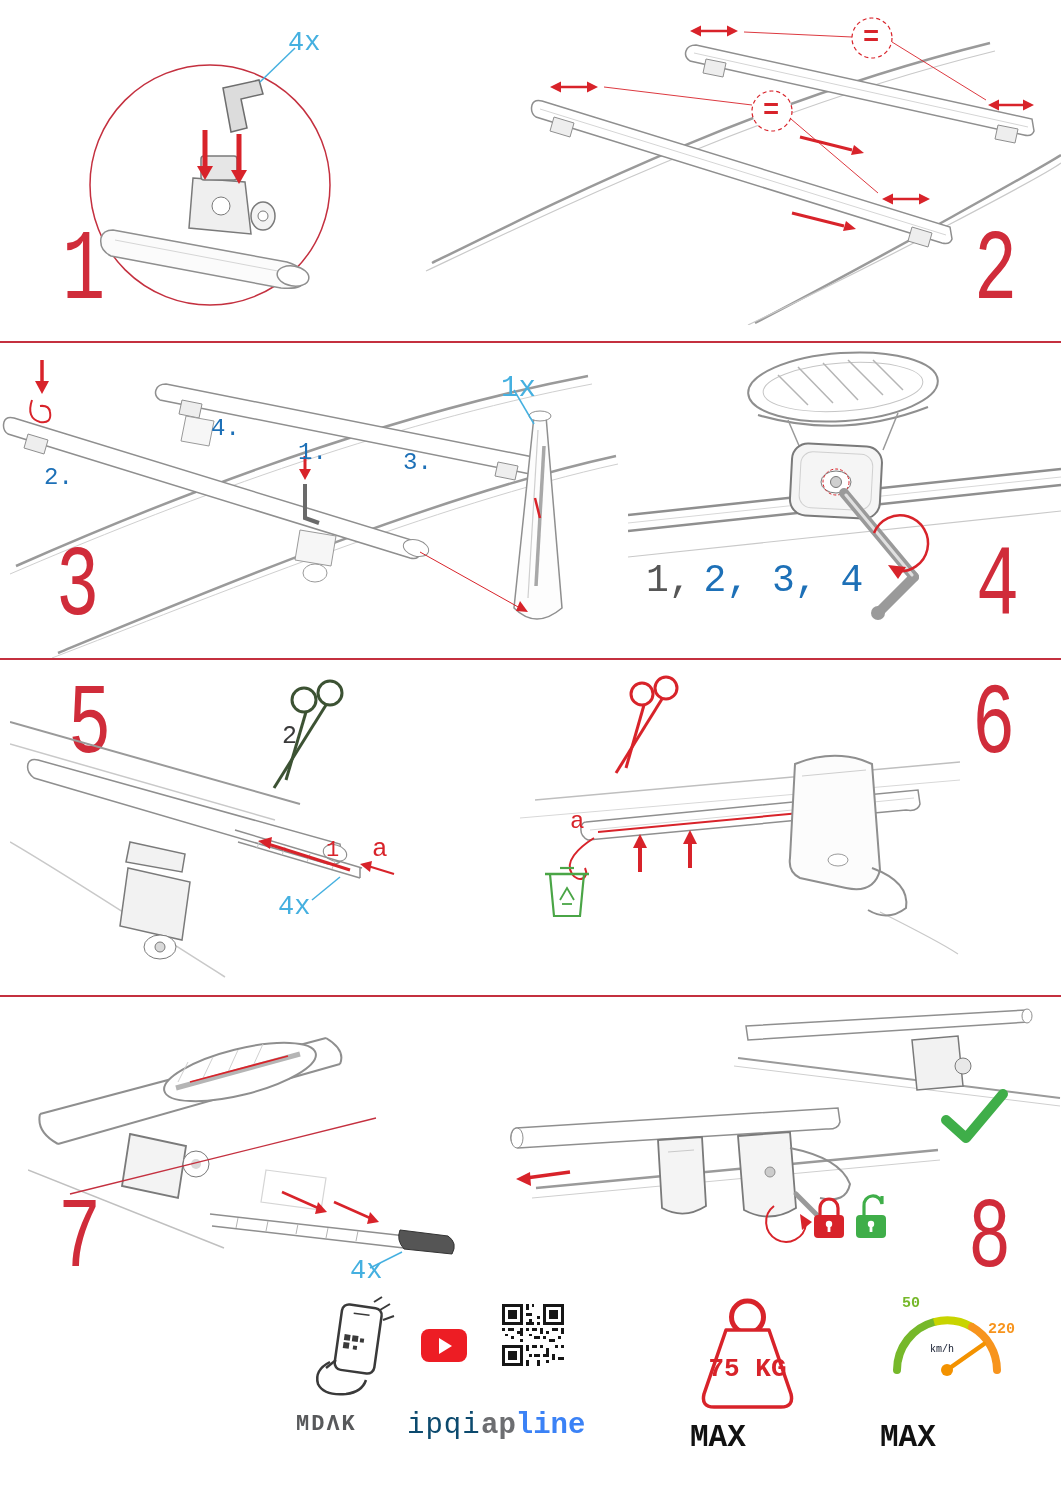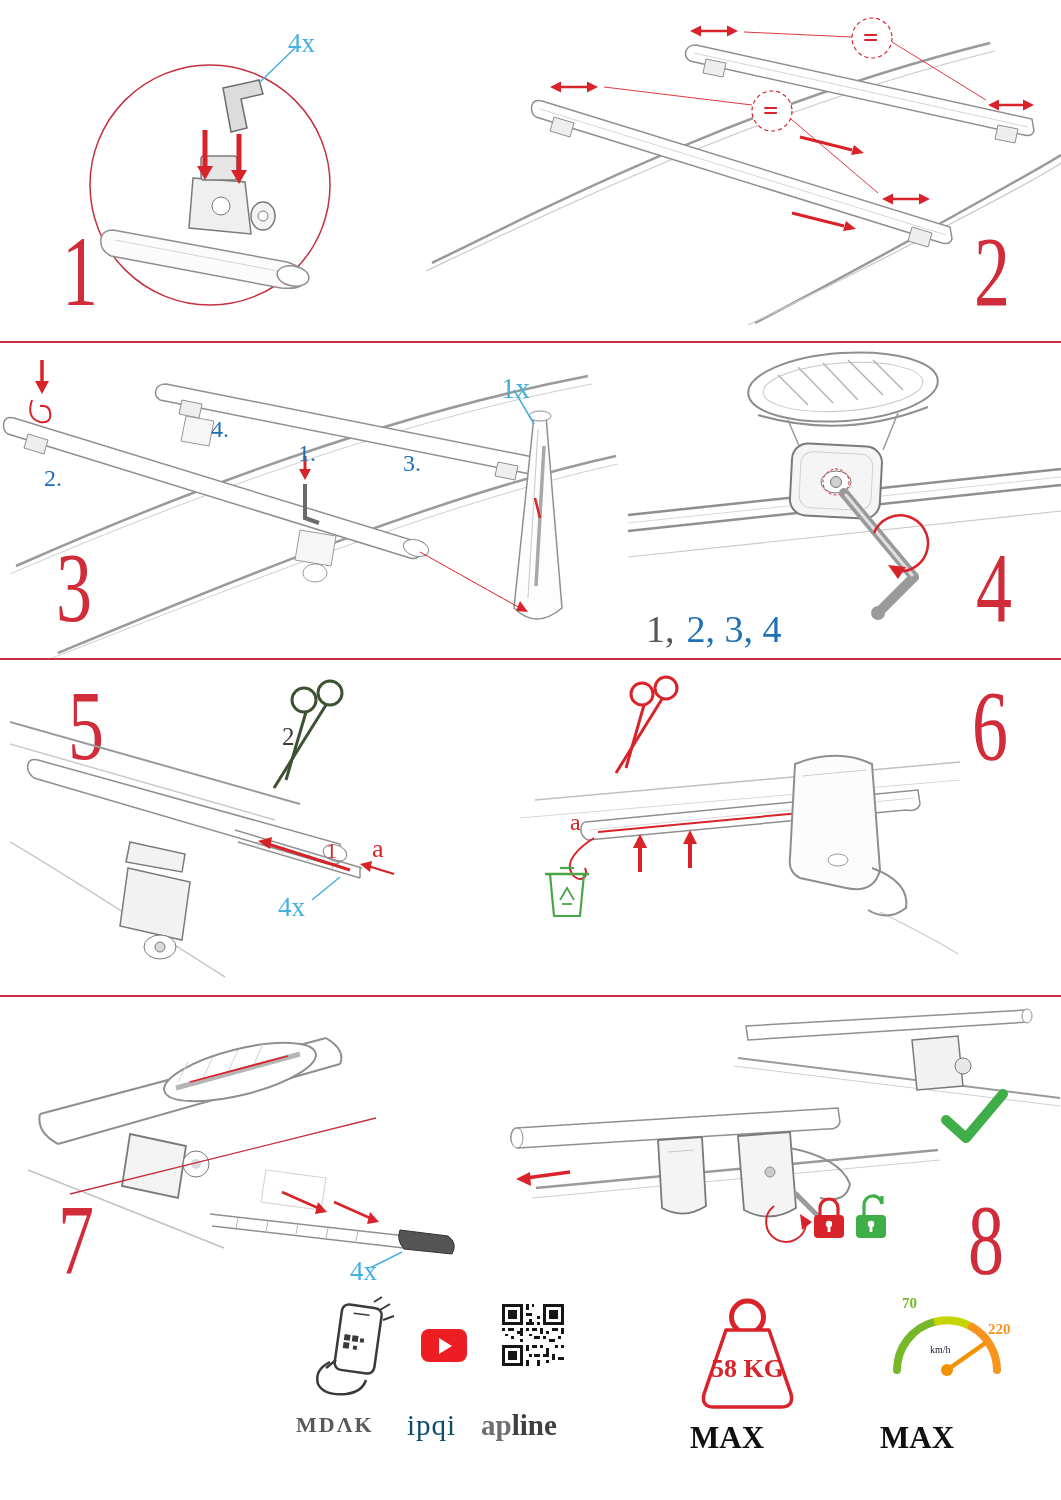--- a/index.html
+++ b/index.html
@@ -1,27 +1,27 @@
 <!DOCTYPE html>
 <html><head>
 <meta charset="utf-8">
 <style>
   html,body{margin:0;padding:0;background:#fff;}
   .page{position:relative;width:1061px;height:1500px;background:#fff;overflow:hidden;
-        font-family:Liberation Serif, serif;}
+        font-family:Liberation Mono, monospace;}
   .divider{position:absolute;left:0;width:1061px;height:2px;background:#c4303f;}
   .art{position:absolute;}
   .step-num{position:absolute;font-size:100px;line-height:1;color:#d02c3a;font-weight:400;
             transform:scaleX(.72);transform-origin:left top;}
   .lbl{position:absolute;line-height:1;white-space:nowrap;}
   .blueL{color:#45b0e0;}
   .blueD{color:#1d70b7;}
   .redtx{color:#d8232a;}
   .darktx{color:#3a3a3a;}
-  .seq{position:absolute;font-size:38px;line-height:1;margin-top:48px;}
+  .seq{position:absolute;font-size:38px;line-height:1;}
   .seq .rest{margin-left:12px;}
   .product{position:absolute;font-size:54px;line-height:1;color:#232272;letter-spacing:1px;}
   .brand{position:absolute;font-size:32px;line-height:1;font-weight:700;}
   .logo{position:absolute;line-height:1;}
   .maxlbl{position:absolute;font-size:31px;font-weight:700;color:#111;text-align:left;line-height:1;}
   .ctr{text-align:center;}
 </style>
 </head>
 <body>
 
@@ -391,35 +391,35 @@
       <rect x="16" y="2" width="3" height="3" fill="#161616"></rect>
     <rect x="0" y="14" width="7" height="7" fill="#161616"></rect>
       <rect x="1" y="15" width="5" height="5" fill="#fff"></rect>
       <rect x="2" y="16" width="3" height="3" fill="#161616"></rect>
     <path fill="#161616" d="M8,0h1v2h-1z M10,0h1v1h-1z M8,3h2v1h-2z M9,5h1v2h-1z M12,4h1v1h-1z M8,6h1v1h-1z M10,6h1v1h-1z M12,6h1v1h-1z M6,8h1v1h-1z M6,10h1v1h-1z M6,12h1v1h-1z M0,8h1v1h-1z M2,8h2v1h-2z M5,9h2v1h-2z M8,8h1v1h-1z M10,8h2v1h-2z M13,8h1v2h-1z M15,9h1v1h-1z M17,8h2v1h-2z M20,8h1v2h-1z M1,10h1v1h-1z M3,11h1v1h-1z M9,10h1v1h-1z M11,11h2v1h-2z M14,11h1v1h-1z M16,12h2v1h-2z M19,11h1v1h-1z M8,14h1v2h-1z M10,14h2v1h-2z M13,14h1v1h-1z M15,15h1v2h-1z M18,14h1v1h-1z M20,14h1v1h-1z M9,17h1v1h-1z M11,17h2v1h-2z M14,17h2v1h-2z M17,17h1v2h-1z M19,18h2v1h-2z M8,19h1v2h-1z M12,19h1v2h-1z M15,19h1v1h-1z"></path>
   </svg>
 
   <span class="logo" style="left:296px;top:1414px;font-size:22px;font-weight:700;color:#58595b;letter-spacing:2px">MDΛK</span>
   <span class="logo" style="left:407px;top:1411px;font-size:29px;color:#0c4a6e;letter-spacing:1px">ipqi</span>
   <span class="logo" style="left:481px;top:1411px;font-size:29px;font-weight:700">
-    <span style="color:#6d6e71">ap</span><span style="color:#404040">line</span>
+    <span style="color:#6d6e71">ap</span><span style="color:#3b82f6">line</span>
   </span>
 
   <svg class="art" style="left:690px;top:1294px" width="115" height="122" viewBox="0 0 115 122">
     <circle cx="57.5" cy="23" r="16" stroke="#d8232a" stroke-width="5" fill="none"></circle>
     <path d="M36,36 L79,36 L101,100 Q104,113 91,113 L24,113 Q11,113 14,100 Z" fill="#fff" stroke="#d8232a" stroke-width="3.5" stroke-linejoin="round"></path>
   </svg>
-  <span class="lbl redtx ctr" style="left:690px;top:1356px;width:115px;font-size:26px;font-weight:700">58 KG</span>
+  <span class="lbl redtx ctr" style="left:690px;top:1356px;width:115px;font-size:26px;font-weight:700">75 KG</span>
   <div class="maxlbl" style="left:690px;top:1422px;width:115px">MAX</div>
 
   <svg class="art" style="left:880px;top:1292px" width="135" height="120" viewBox="0 0 135 120">
     <path d="M17,78 A50,50 0 0 1 54,30" stroke="#76b82a" stroke-width="8" fill="none" stroke-linecap="round"></path>
     <path d="M54,30 A50,50 0 0 1 92,35" stroke="#c8d400" stroke-width="8" fill="none"></path>
     <path d="M92,35 A50,50 0 0 1 117,78" stroke="#f7941d" stroke-width="8" fill="none" stroke-linecap="round"></path>
     <line x1="67" y1="78" x2="104" y2="52" stroke="#f39200" stroke-width="4.5" stroke-linecap="round"></line>
     <circle cx="67" cy="78" r="6" fill="#f39200"></circle>
   </svg>
-  <span class="lbl" style="left:902px;top:1296px;font-size:15px;color:#76b82a;font-weight:700">70</span>
+  <span class="lbl" style="left:902px;top:1296px;font-size:15px;color:#76b82a;font-weight:700">50</span>
   <span class="lbl" style="left:988px;top:1322px;font-size:15px;color:#f7941d;font-weight:700">220</span>
   <span class="lbl" style="left:930px;top:1345px;font-size:10px;color:#0f172a">km/h</span>
   <div class="maxlbl" style="left:880px;top:1422px;width:135px">MAX</div>
 
 </div>
 
 </body></html>

